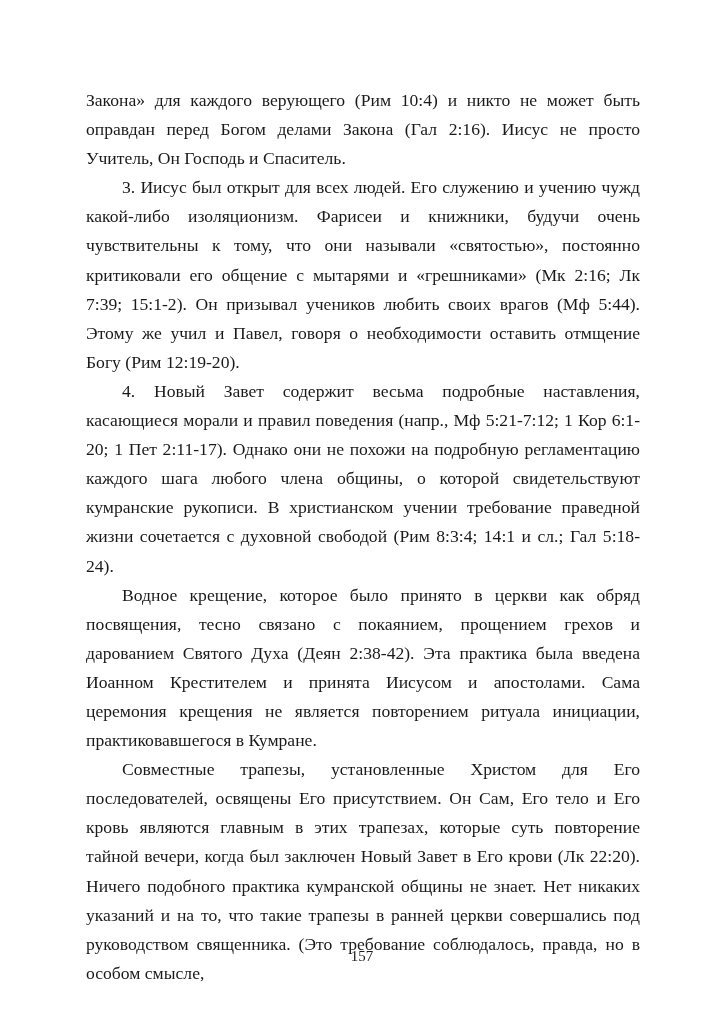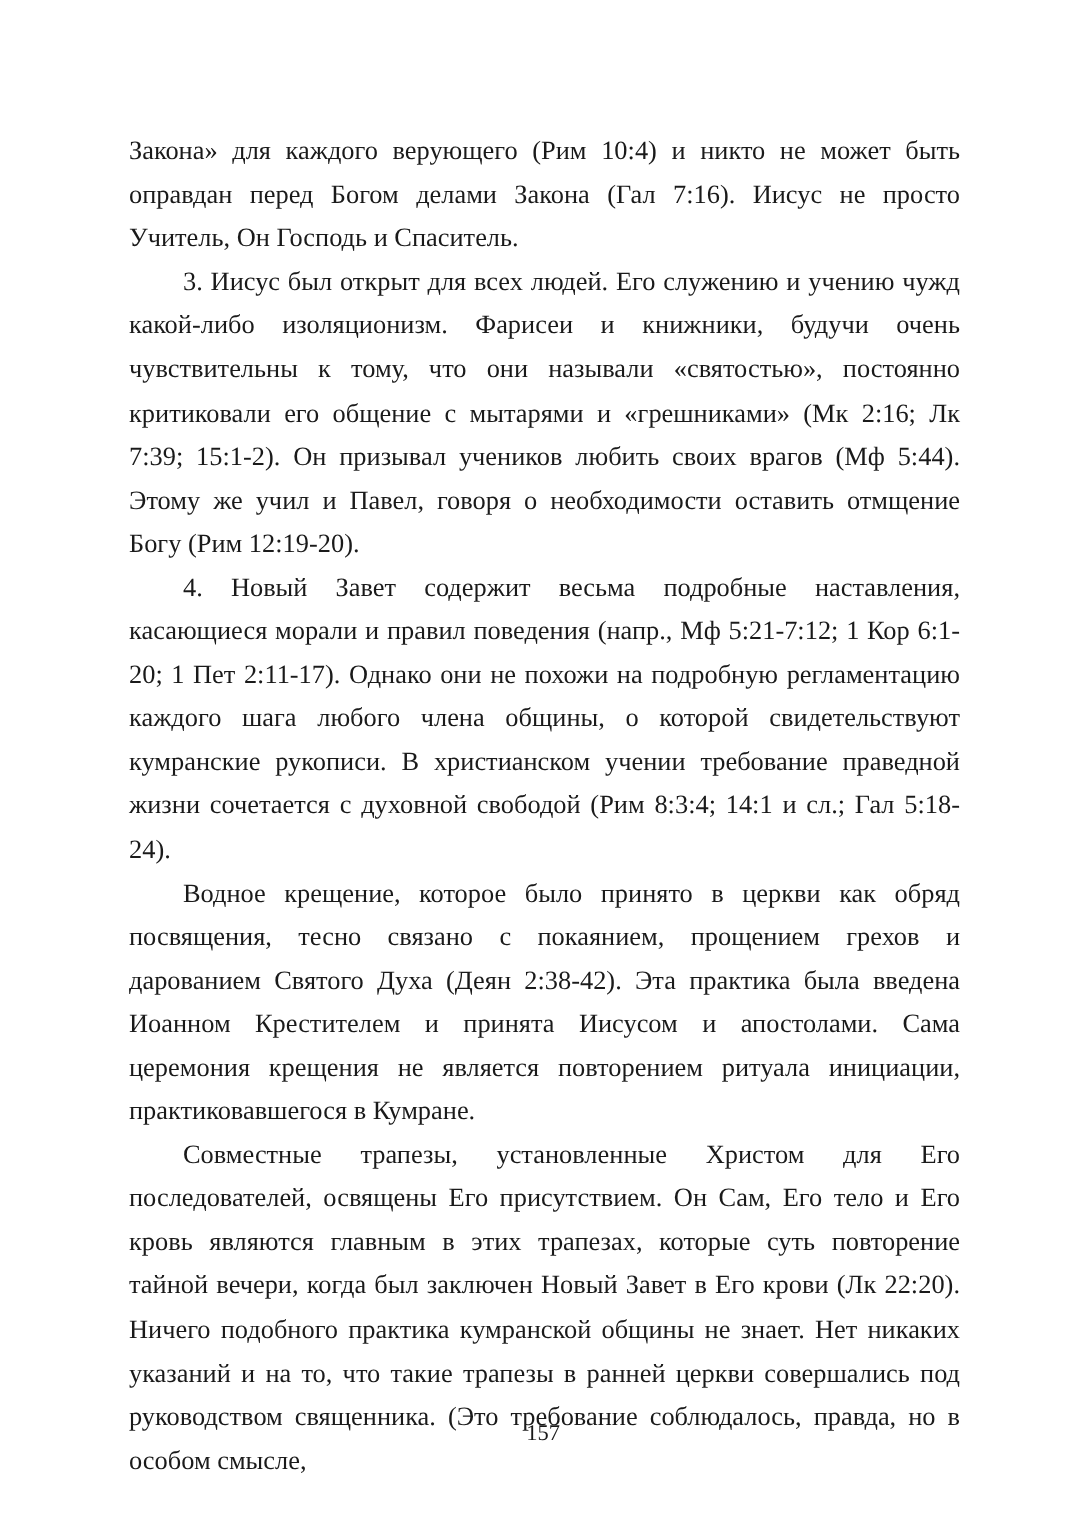--- a/index.html
+++ b/index.html
@@ -27,20 +27,20 @@
       text-align: center;
       font-family: "Liberation Serif", "DejaVu Serif", serif;
       font-size: 15px;
       color: #1a1a1a;
     }
   </style>
 </head>
 <body>
 
 <div class="page">
-  <p class="para noindent">Закона» для каждого верующего (Рим 10:4) и никто не может быть оправдан перед Богом делами Закона (Гал 7:16). Иисус не просто Учитель, Он Господь и Спаситель.</p>
+  <p class="para noindent">Закона» для каждого верующего (Рим 10:4) и никто не может быть оправдан перед Богом делами Закона (Гал 2:16). Иисус не просто Учитель, Он Господь и Спаситель.</p>
   <p class="para">3. Иисус был открыт для всех людей. Его служению и учению чужд какой-либо изоляционизм. Фарисеи и книжники, будучи очень чувствительны к тому, что они называли «святостью», постоянно критиковали его общение с мытарями и «грешниками» (Мк 2:16; Лк 7:39; 15:1-2). Он призывал учеников любить своих врагов (Мф 5:44). Этому же учил и Павел, говоря о необходимости оставить отмщение Богу (Рим 12:19-20).</p>
   <p class="para">4. Новый Завет содержит весьма подробные наставления, касающиеся морали и правил поведения (напр., Мф 5:21-7:12; 1 Кор 6:1-20; 1 Пет 2:11-17). Однако они не похожи на подробную регламентацию каждого шага любого члена общины, о которой свидетельствуют кумранские рукописи. В христианском учении требование праведной жизни сочетается с духовной свободой (Рим 8:3:4; 14:1 и сл.; Гал 5:18-24).</p>
   <p class="para">Водное крещение, которое было принято в церкви как обряд посвящения, тесно связано с покаянием, прощением грехов и дарованием Святого Духа (Деян 2:38-42). Эта практика была введена Иоанном Крестителем и принята Иисусом и апостолами. Сама церемония крещения не является повторением ритуала инициации, практиковавшегося в Кумране.</p>
   <p class="para">Совместные трапезы, установленные Христом для Его последователей, освящены Его присутствием. Он Сам, Его тело и Его кровь являются главным в этих трапезах, которые суть повторение тайной вечери, когда был заключен Новый Завет в Его крови (Лк 22:20). Ничего подобного практика кумранской общины не знает. Нет никаких указаний и на то, что такие трапезы в ранней церкви совершались под руководством священника. (Это требование соблюдалось, правда, но в особом смысле,</p>
 </div>
 
 <div class="page-number">157</div>
 
 </body></html>

